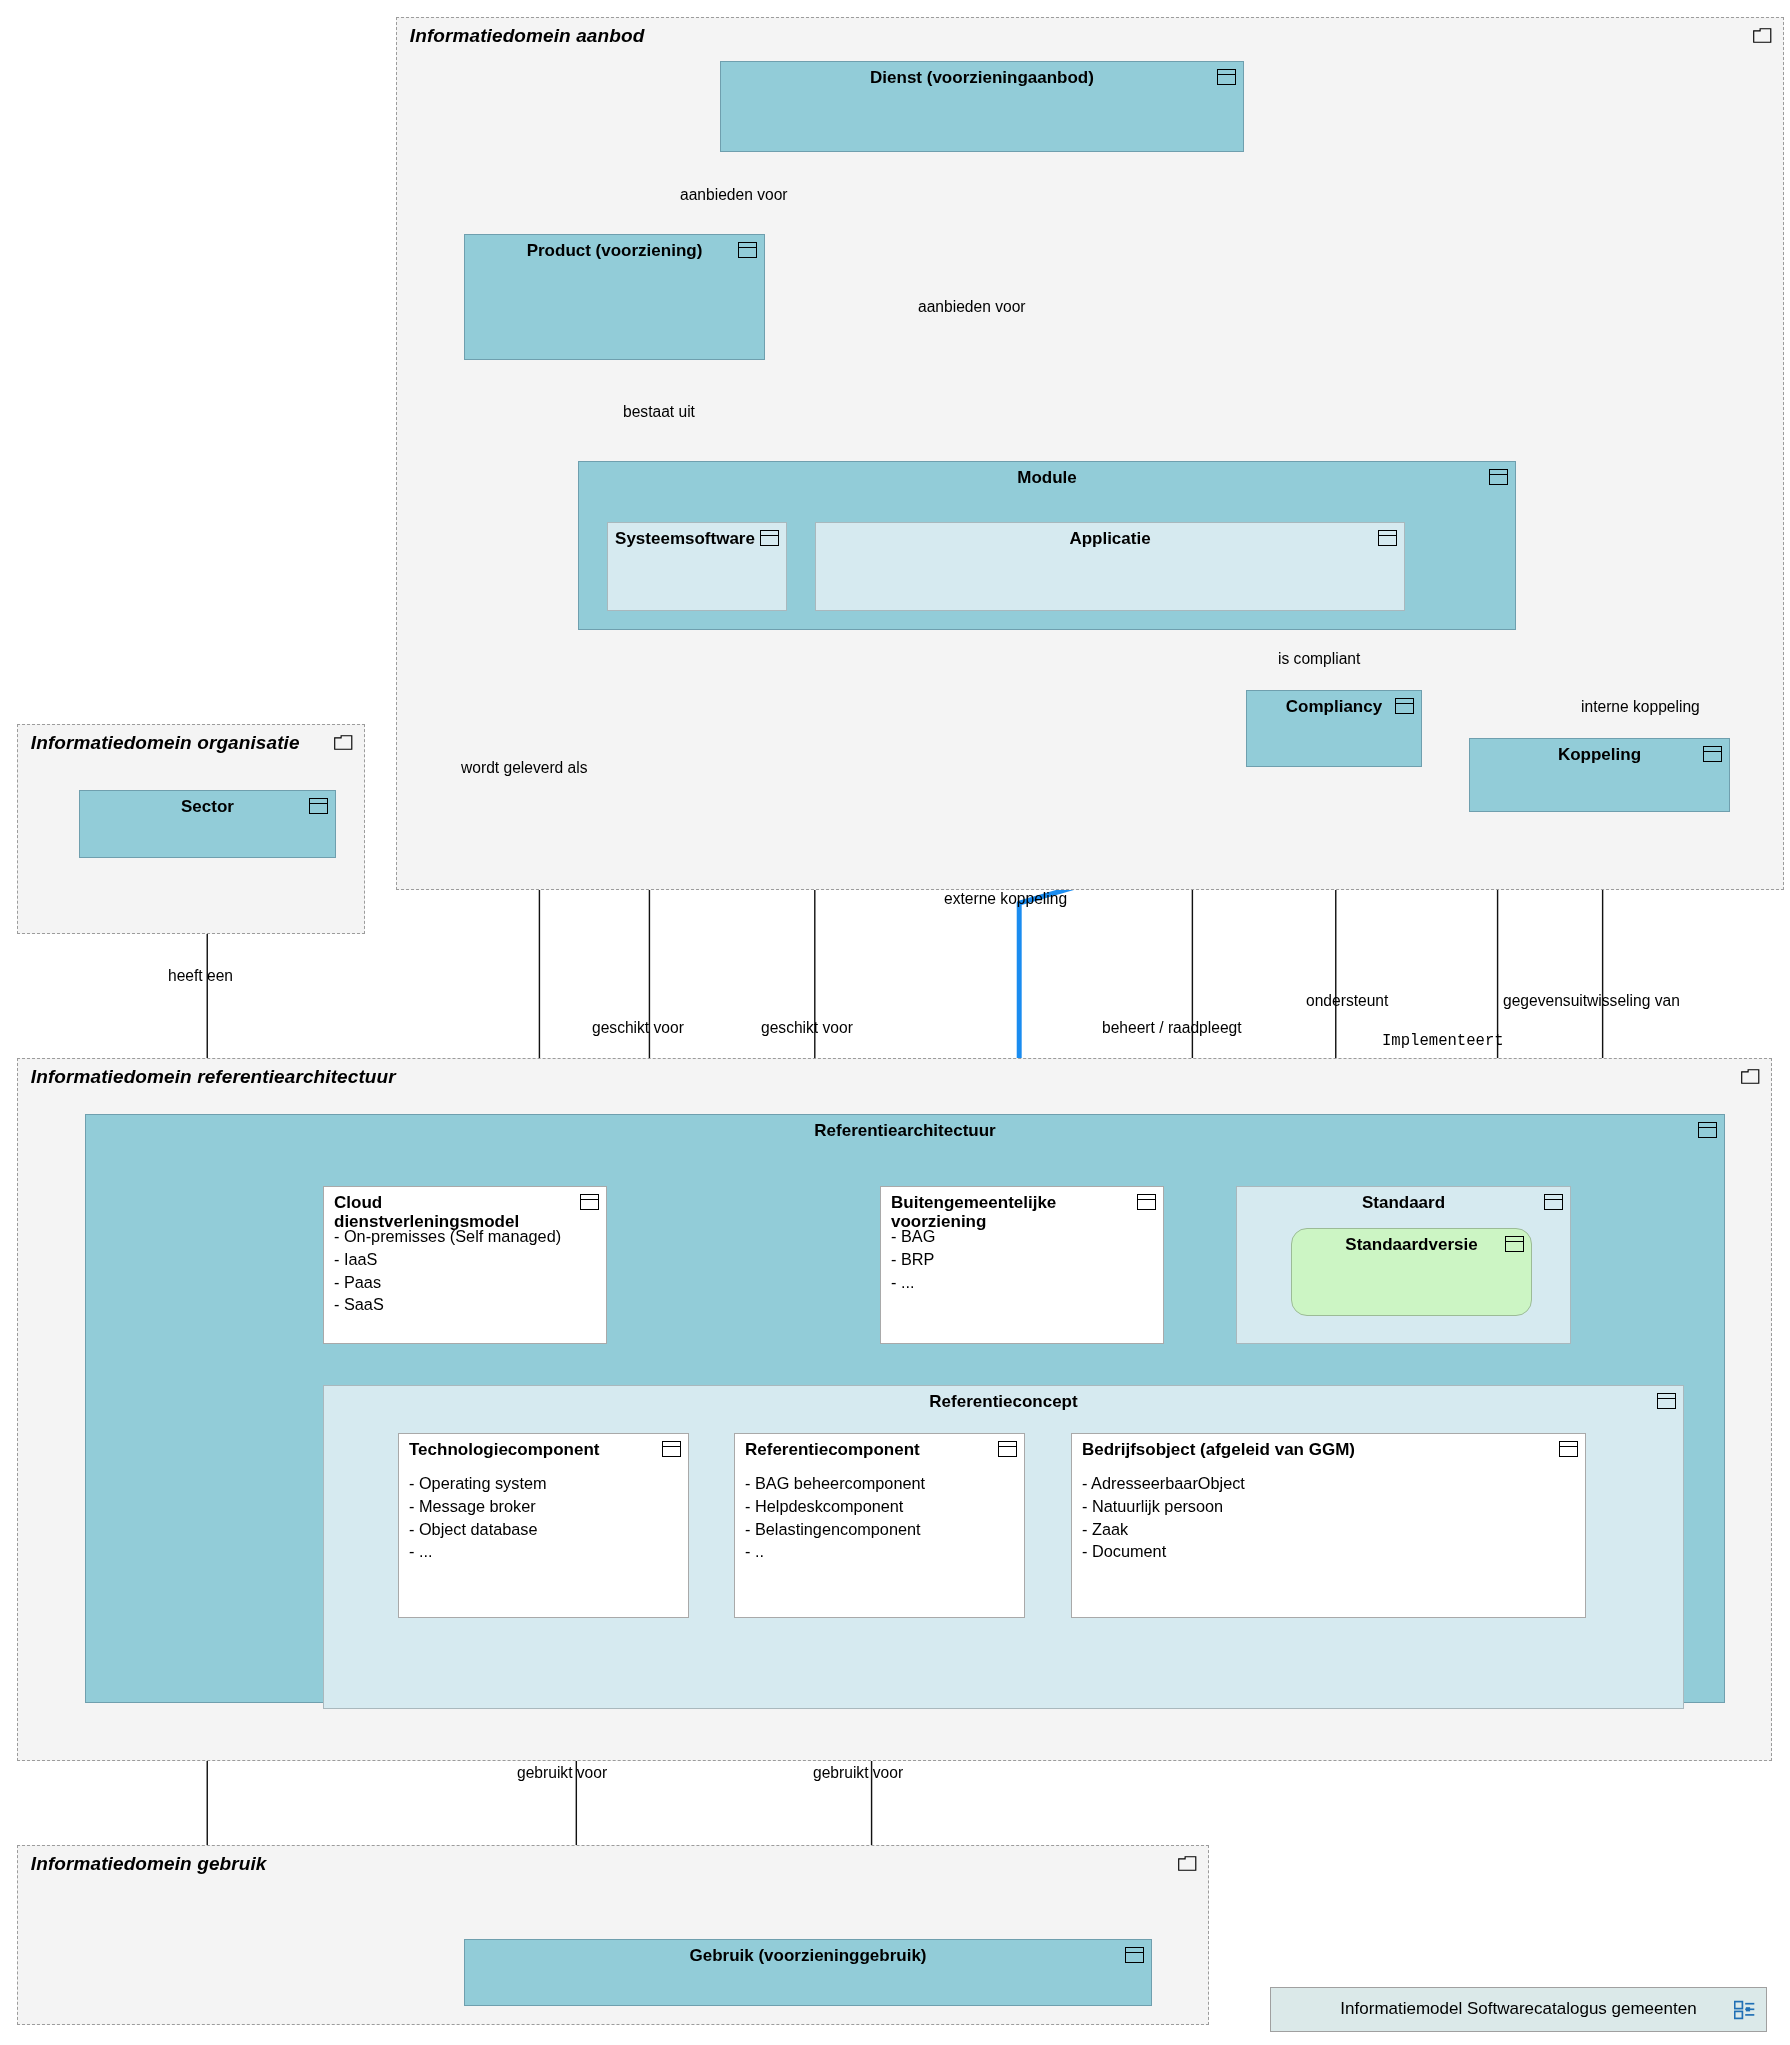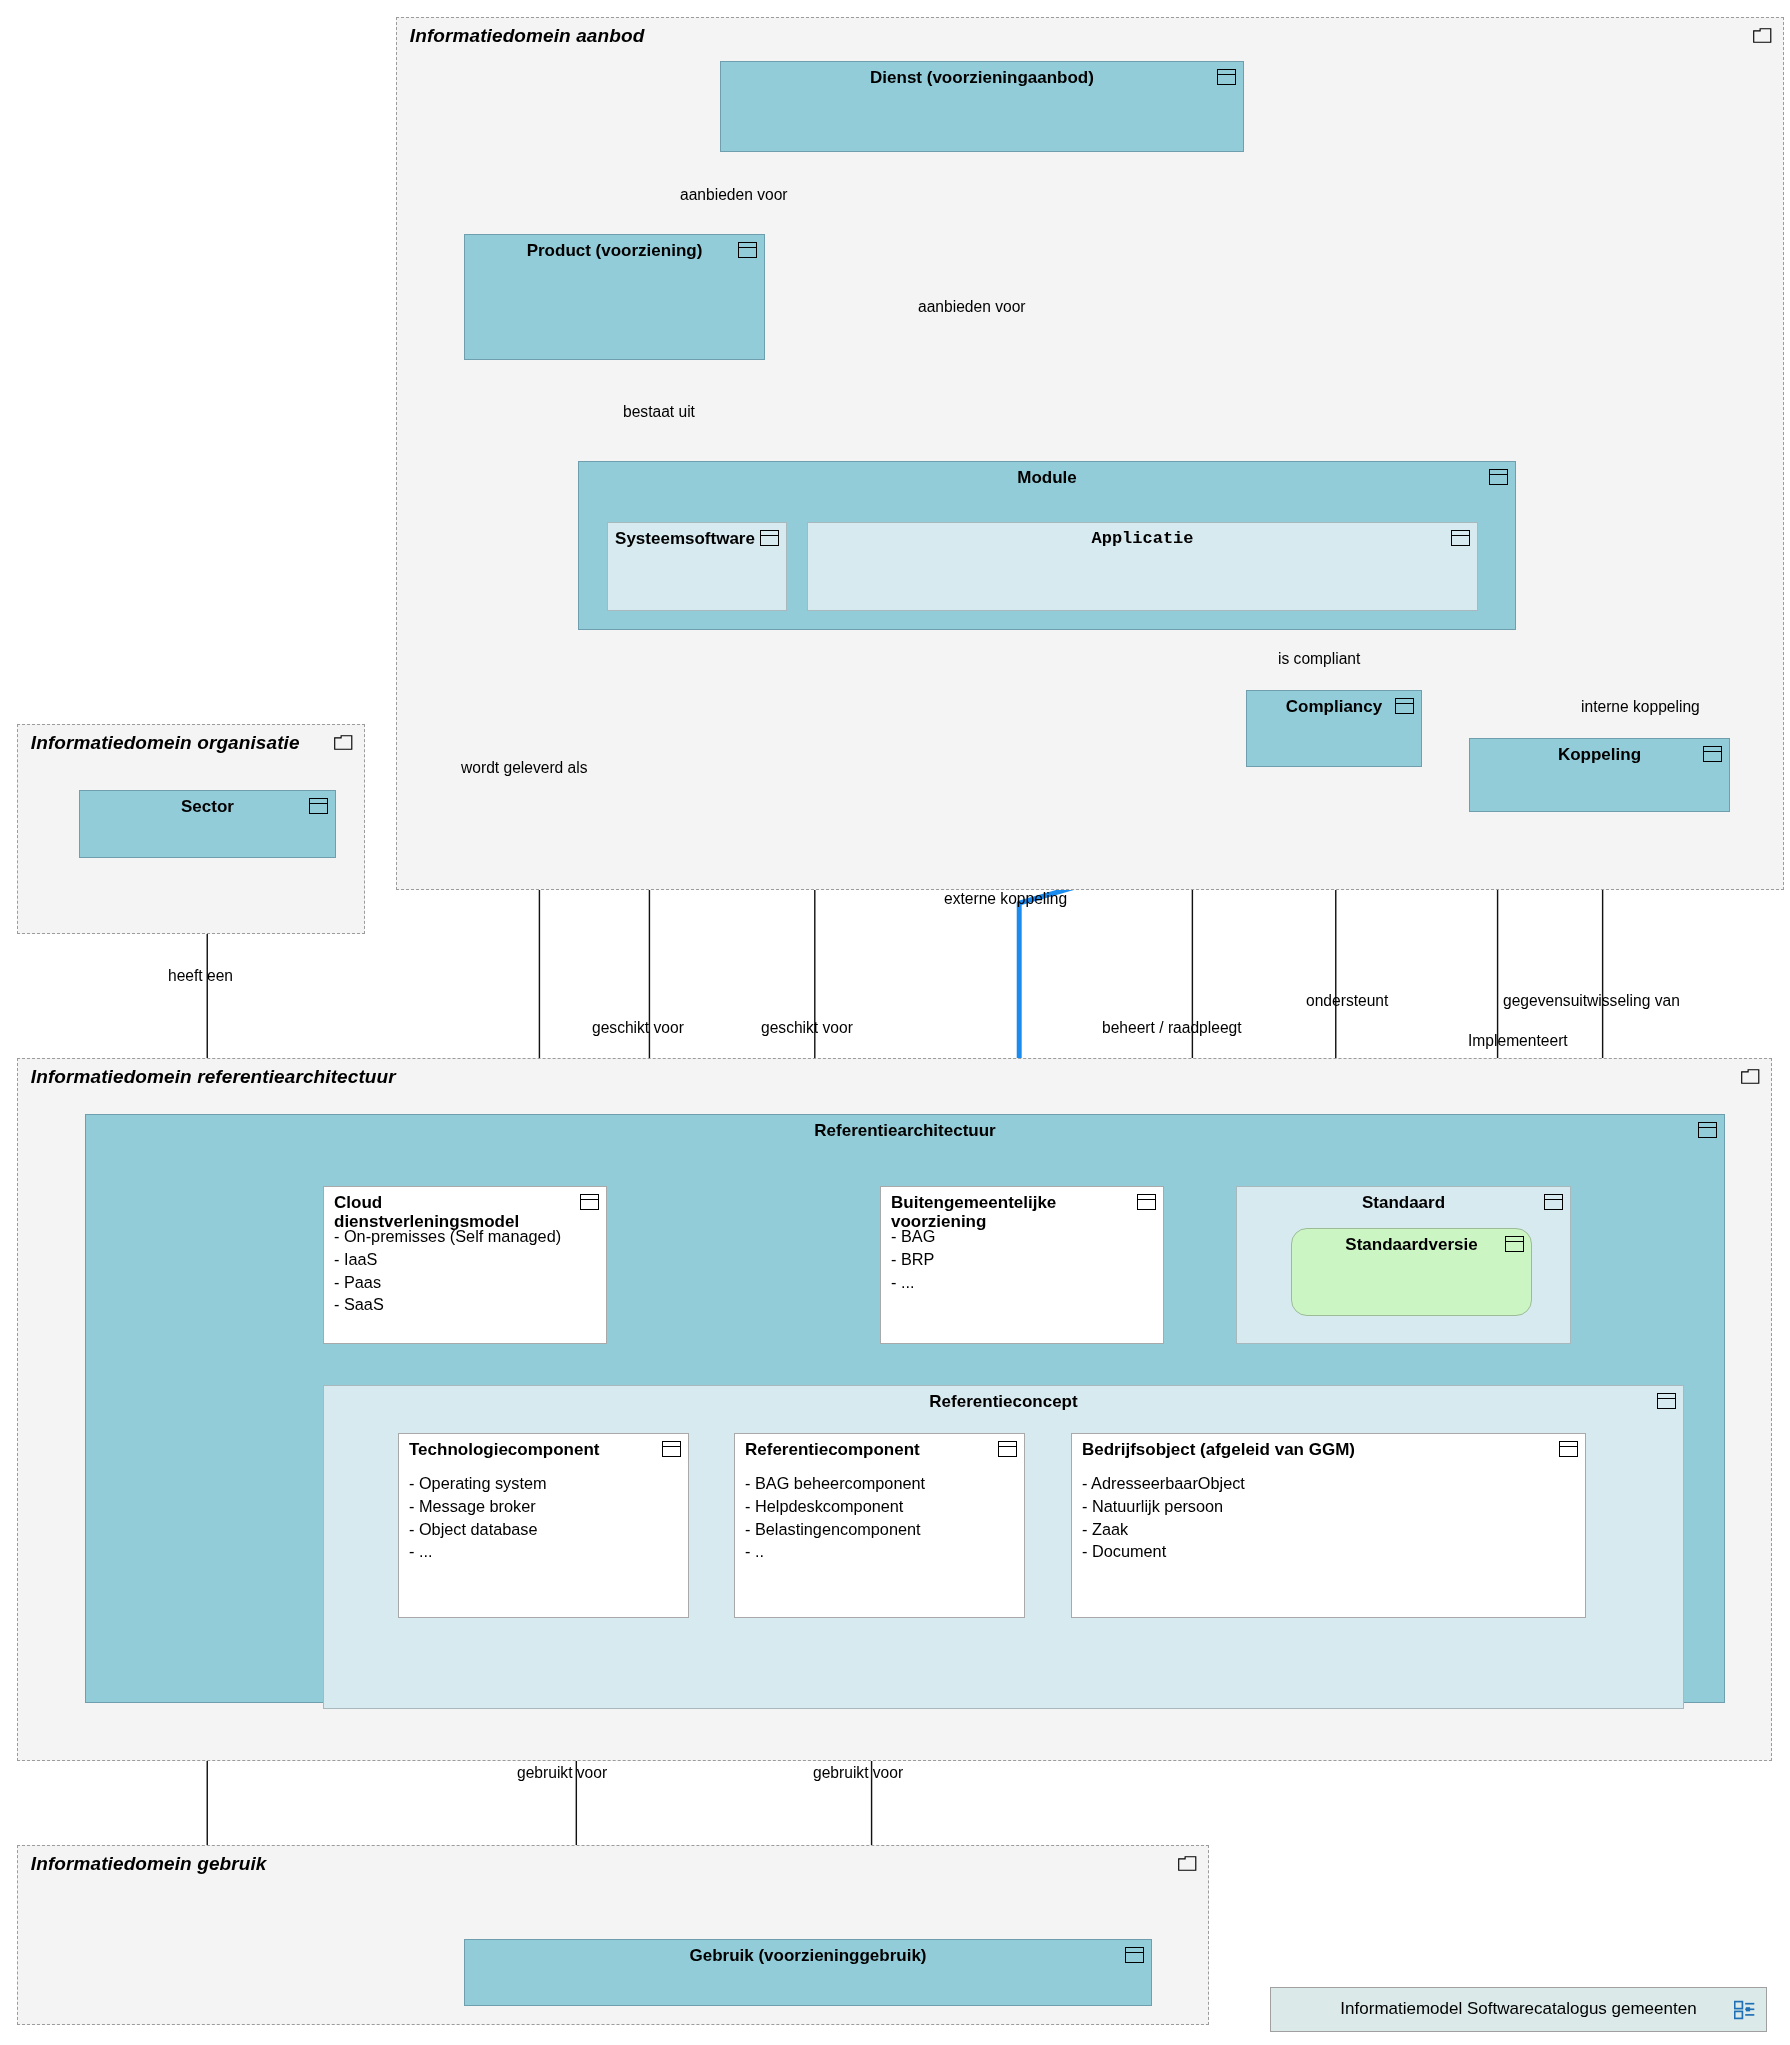--- a/index.html
+++ b/index.html
@@ -125,21 +125,21 @@
 
   <div class="node fill-teal bold" style="left:578px;top:461px;width:938px;height:169px;">
     <div class="nlabel">Module</div>
     <div class="obj-icon"></div>
 
     <div class="node fill-pale" style="left:28px;top:60px;width:180px;height:89px;">
       <div class="nlabel" style="padding:0 31px 0 7px;">Systeemsoftware</div>
       <div class="obj-icon"></div>
     </div>
 
-    <div class="node fill-pale" style="left:228px;top:60px;width:671px;height:89px;font-family:Liberation Mono, monospace;">
+    <div class="node fill-pale" style="left:236px;top:60px;width:590px;height:89px;">
       <div class="nlabel">Applicatie</div>
       <div class="obj-icon"></div>
     </div>
   </div>
 
   <div class="node fill-teal bold" style="left:1246px;top:690px;width:176px;height:77px;">
     <div class="nlabel">Compliancy</div>
     <div class="obj-icon"></div>
   </div>
 
@@ -236,21 +236,21 @@
 
   <div class="elabel" style="left:680px;top:186px;">aanbieden voor</div>
   <div class="elabel" style="left:918px;top:298px;">aanbieden voor</div>
   <div class="elabel" style="left:623px;top:403px;">bestaat uit</div>
   <div class="elabel" style="left:461px;top:759px;">wordt geleverd als</div>
   <div class="elabel" style="left:592px;top:1019px;">geschikt voor</div>
   <div class="elabel" style="left:761px;top:1019px;">geschikt voor</div>
   <div class="elabel" style="left:1102px;top:1019px;">beheert / raadpleegt</div>
   <div class="elabel" style="left:1278px;top:650px;">is compliant</div>
   <div class="elabel" style="left:1306px;top:992px;">ondersteunt</div>
-  <div class="elabel" style="left:1468px;top:1032px;">Implementeert</div>
+  <div class="elabel" style="left:1382px;top:1032px;font-family:Liberation Mono, monospace;">Implementeert</div>
   <div class="elabel" style="left:1503px;top:992px;">gegevensuitwisseling van</div>
   <div class="elabel" style="left:1553px;top:698px;margin-left:28px;">interne koppeling</div>
   <div class="elabel" style="left:944px;top:890px;text-align:right;">externe koppeling</div>
   <div class="elabel" style="left:168px;top:967px;">heeft een</div>
   <div class="elabel" style="left:517px;top:1764px;">gebruikt voor</div>
   <div class="elabel" style="left:813px;top:1764px;">gebruikt voor</div>
 
 </div>
 
 

